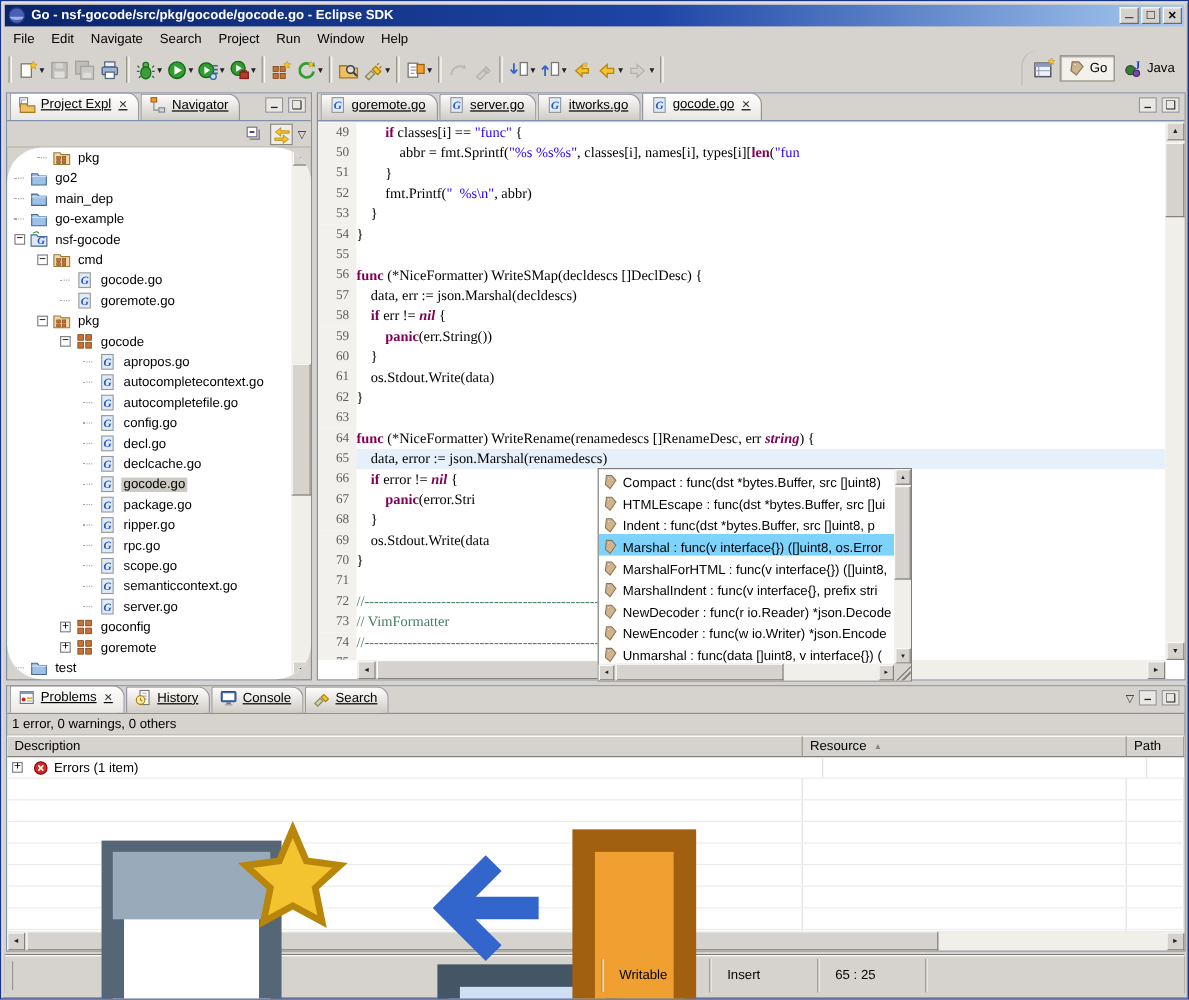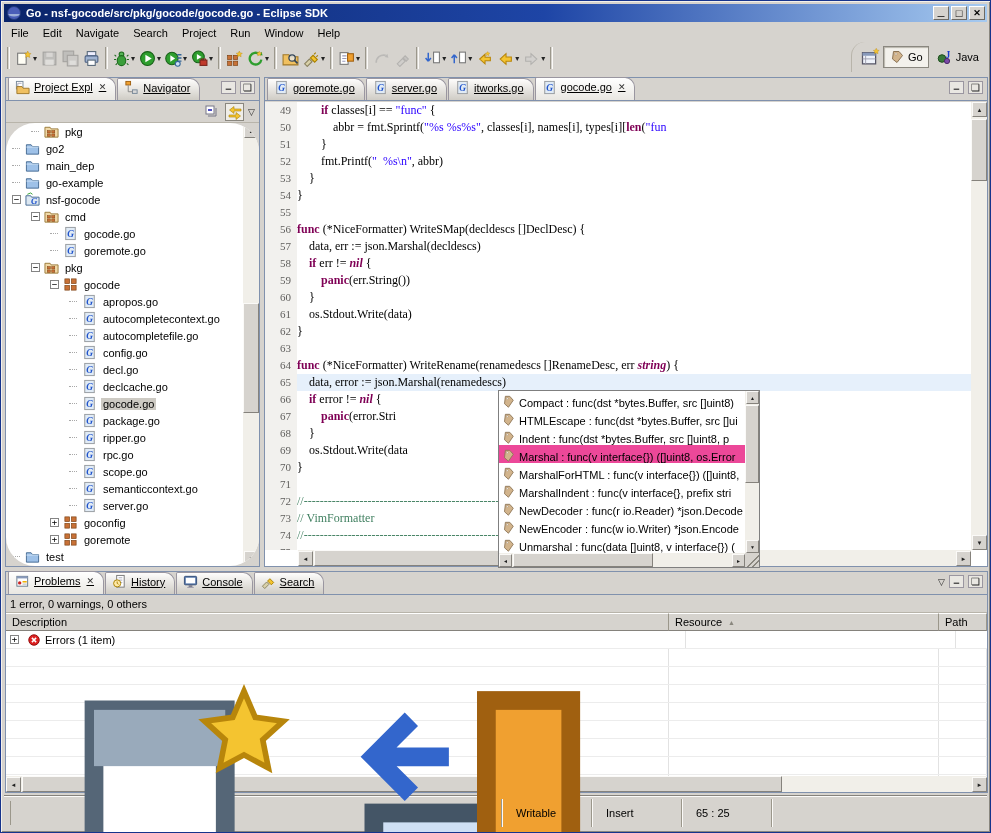--- a/index.html
+++ b/index.html
@@ -92,21 +92,21 @@
   .tk-k{color:#7f0055;font-weight:bold;}
   .tk-ki{color:#7f0055;font-weight:bold;font-style:italic;}
   .tk-s{color:#2a00ff;}
   .tk-c{color:#3f7f5f;}
   .tk-p{color:#000;}
   
   .popup{position:absolute;left:497px;top:389px;width:262px;height:178px;background:#fff;border:1px solid #7f7f7f;z-index:50;}
   .pp-list{position:absolute;left:0;top:0;right:14px;bottom:14px;overflow:hidden;}
   .pp-item{display:flex;align-items:flex-end;height:18px;font-size:11px;white-space:nowrap;padding-left:2px;}
   .pp-item .icon{width:14px;height:14px;margin-right:4px;flex:none;}
-  .pp-item.selected{background:#ec4899;}
+  .pp-item.selected{background:#7dd3fc;}
   .pp-vsb{position:absolute;top:0;right:0;bottom:14px;width:14px;background:#f1efe9;}
   .pp-hsb{position:absolute;left:0;bottom:0;right:14px;height:14px;background:#f1efe9;}
   .pp-vsb .sbb,.pp-hsb .sbb{width:13px;height:13px;font-size:5px;}
   .pp-grip{position:absolute;right:0;bottom:0;width:14px;height:14px;background:#d6d3ce;
     background-image:linear-gradient(135deg,transparent 55%,#8a877f 55%,#8a877f 62%,transparent 62%,transparent 72%,#8a877f 72%,#8a877f 79%,transparent 79%);}
   
   .bottom{left:4px;top:570px;width:983px;height:222px;}
   .p-summary{position:absolute;left:0;top:24px;right:0;height:17px;font-size:11px;padding:2px 4px;border-bottom:1px solid #b8b4aa;}
   .p-table{position:absolute;left:0;top:41px;right:0;bottom:16px;background:#fff;overflow:hidden;}
   .p-head{display:flex;height:18px;background:#d6d3ce;font-size:11px;}

